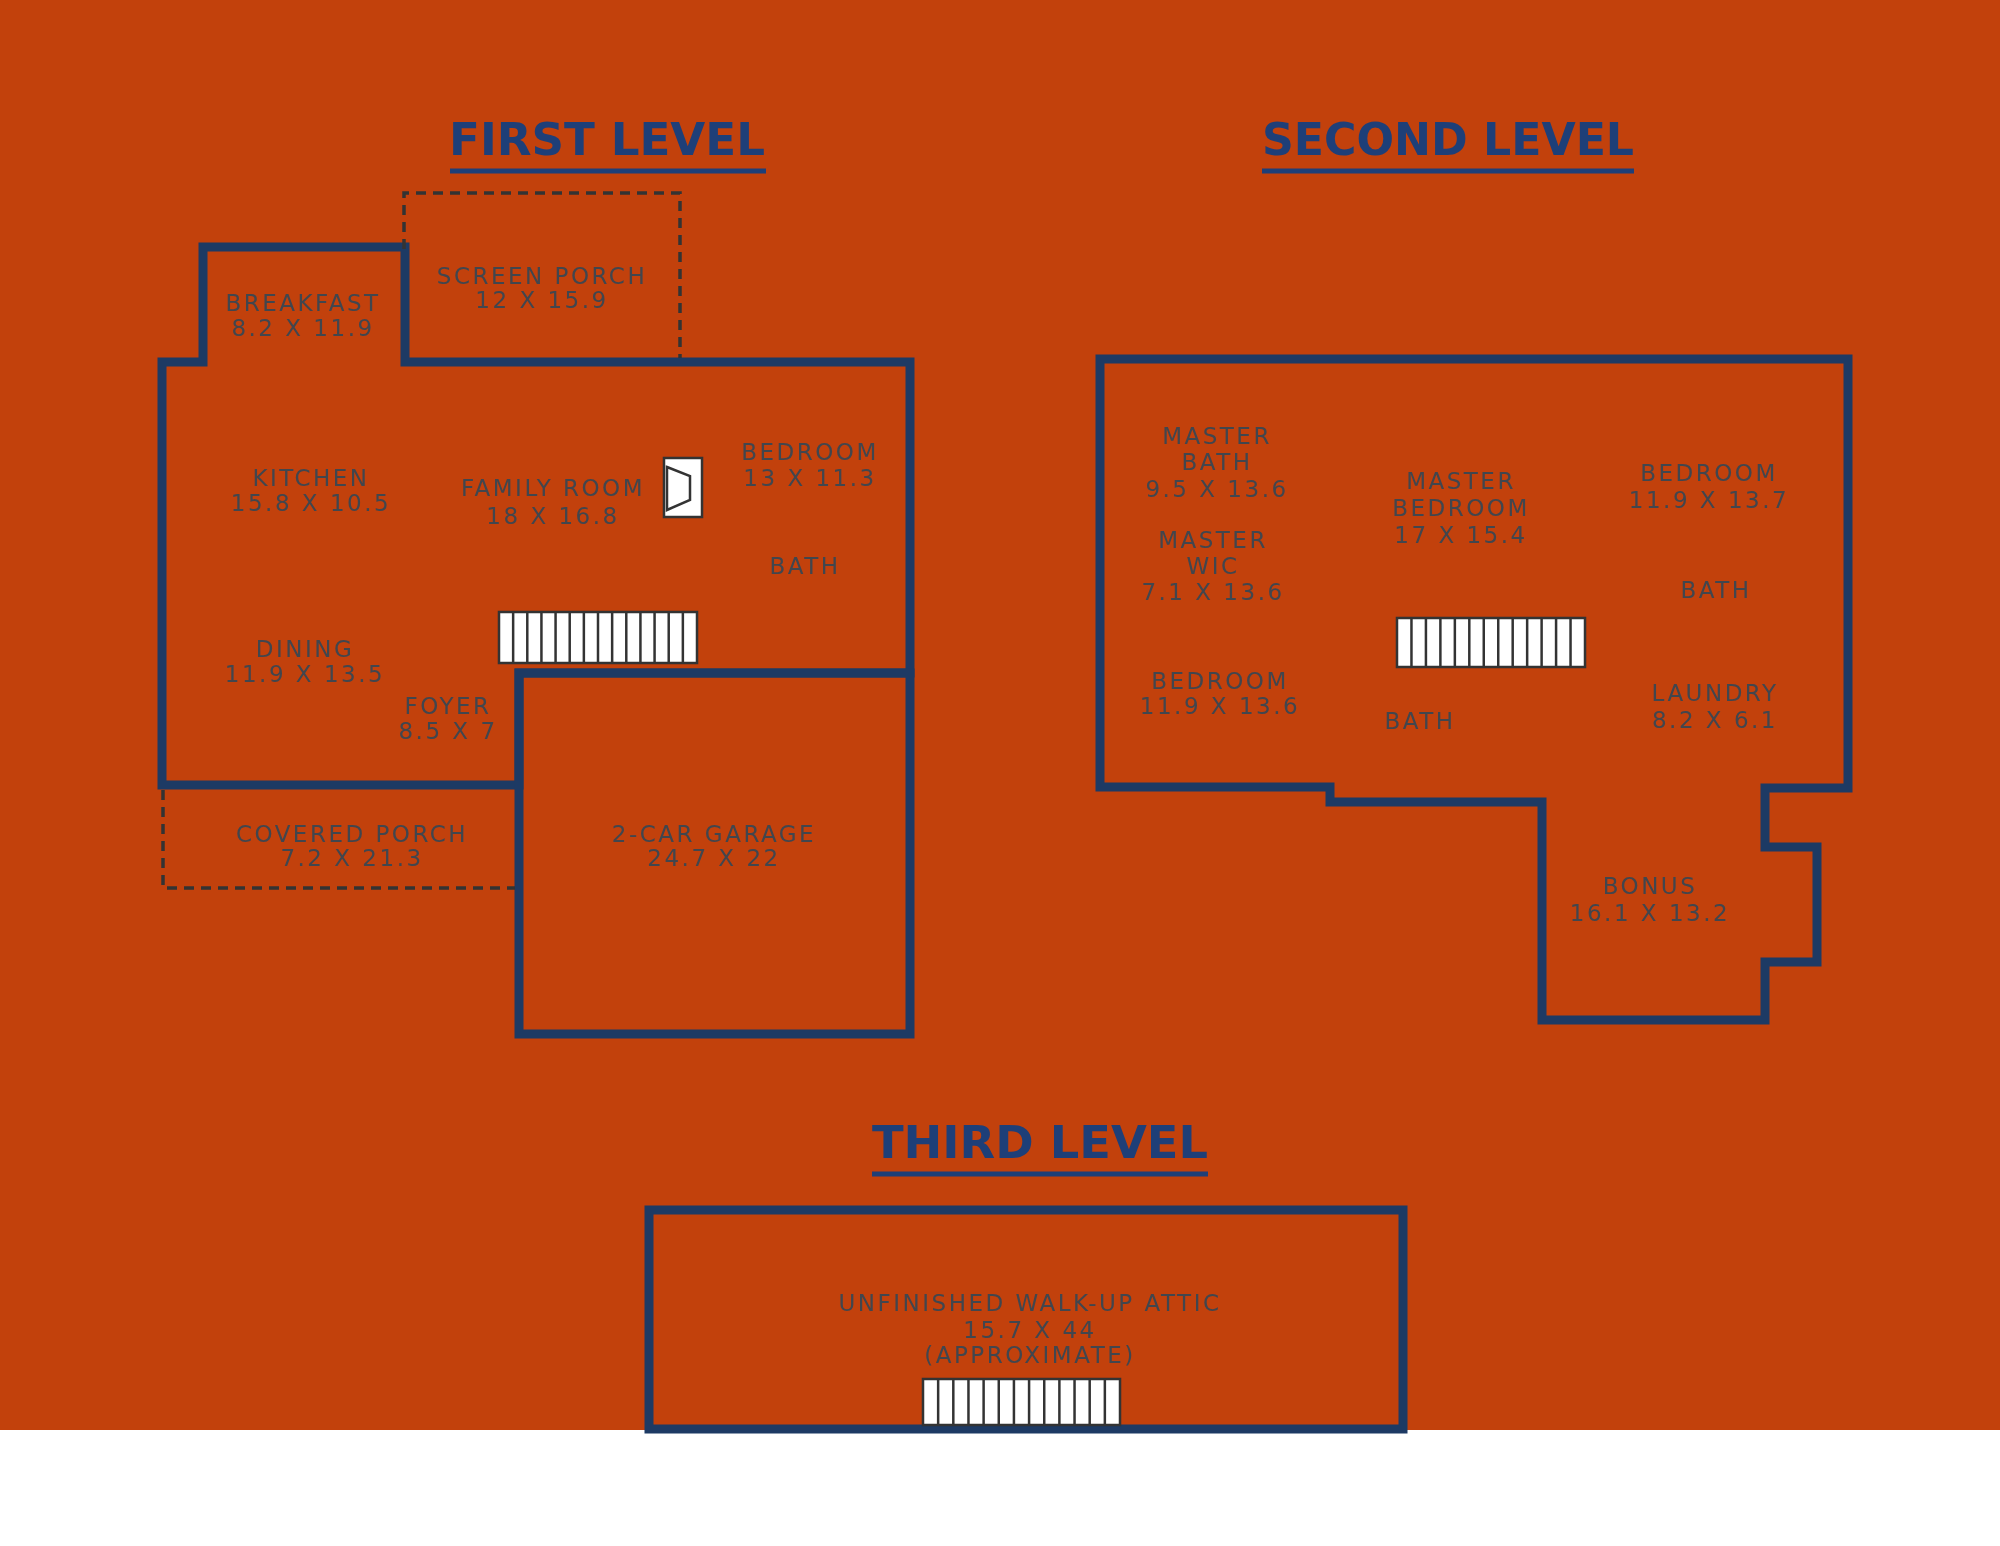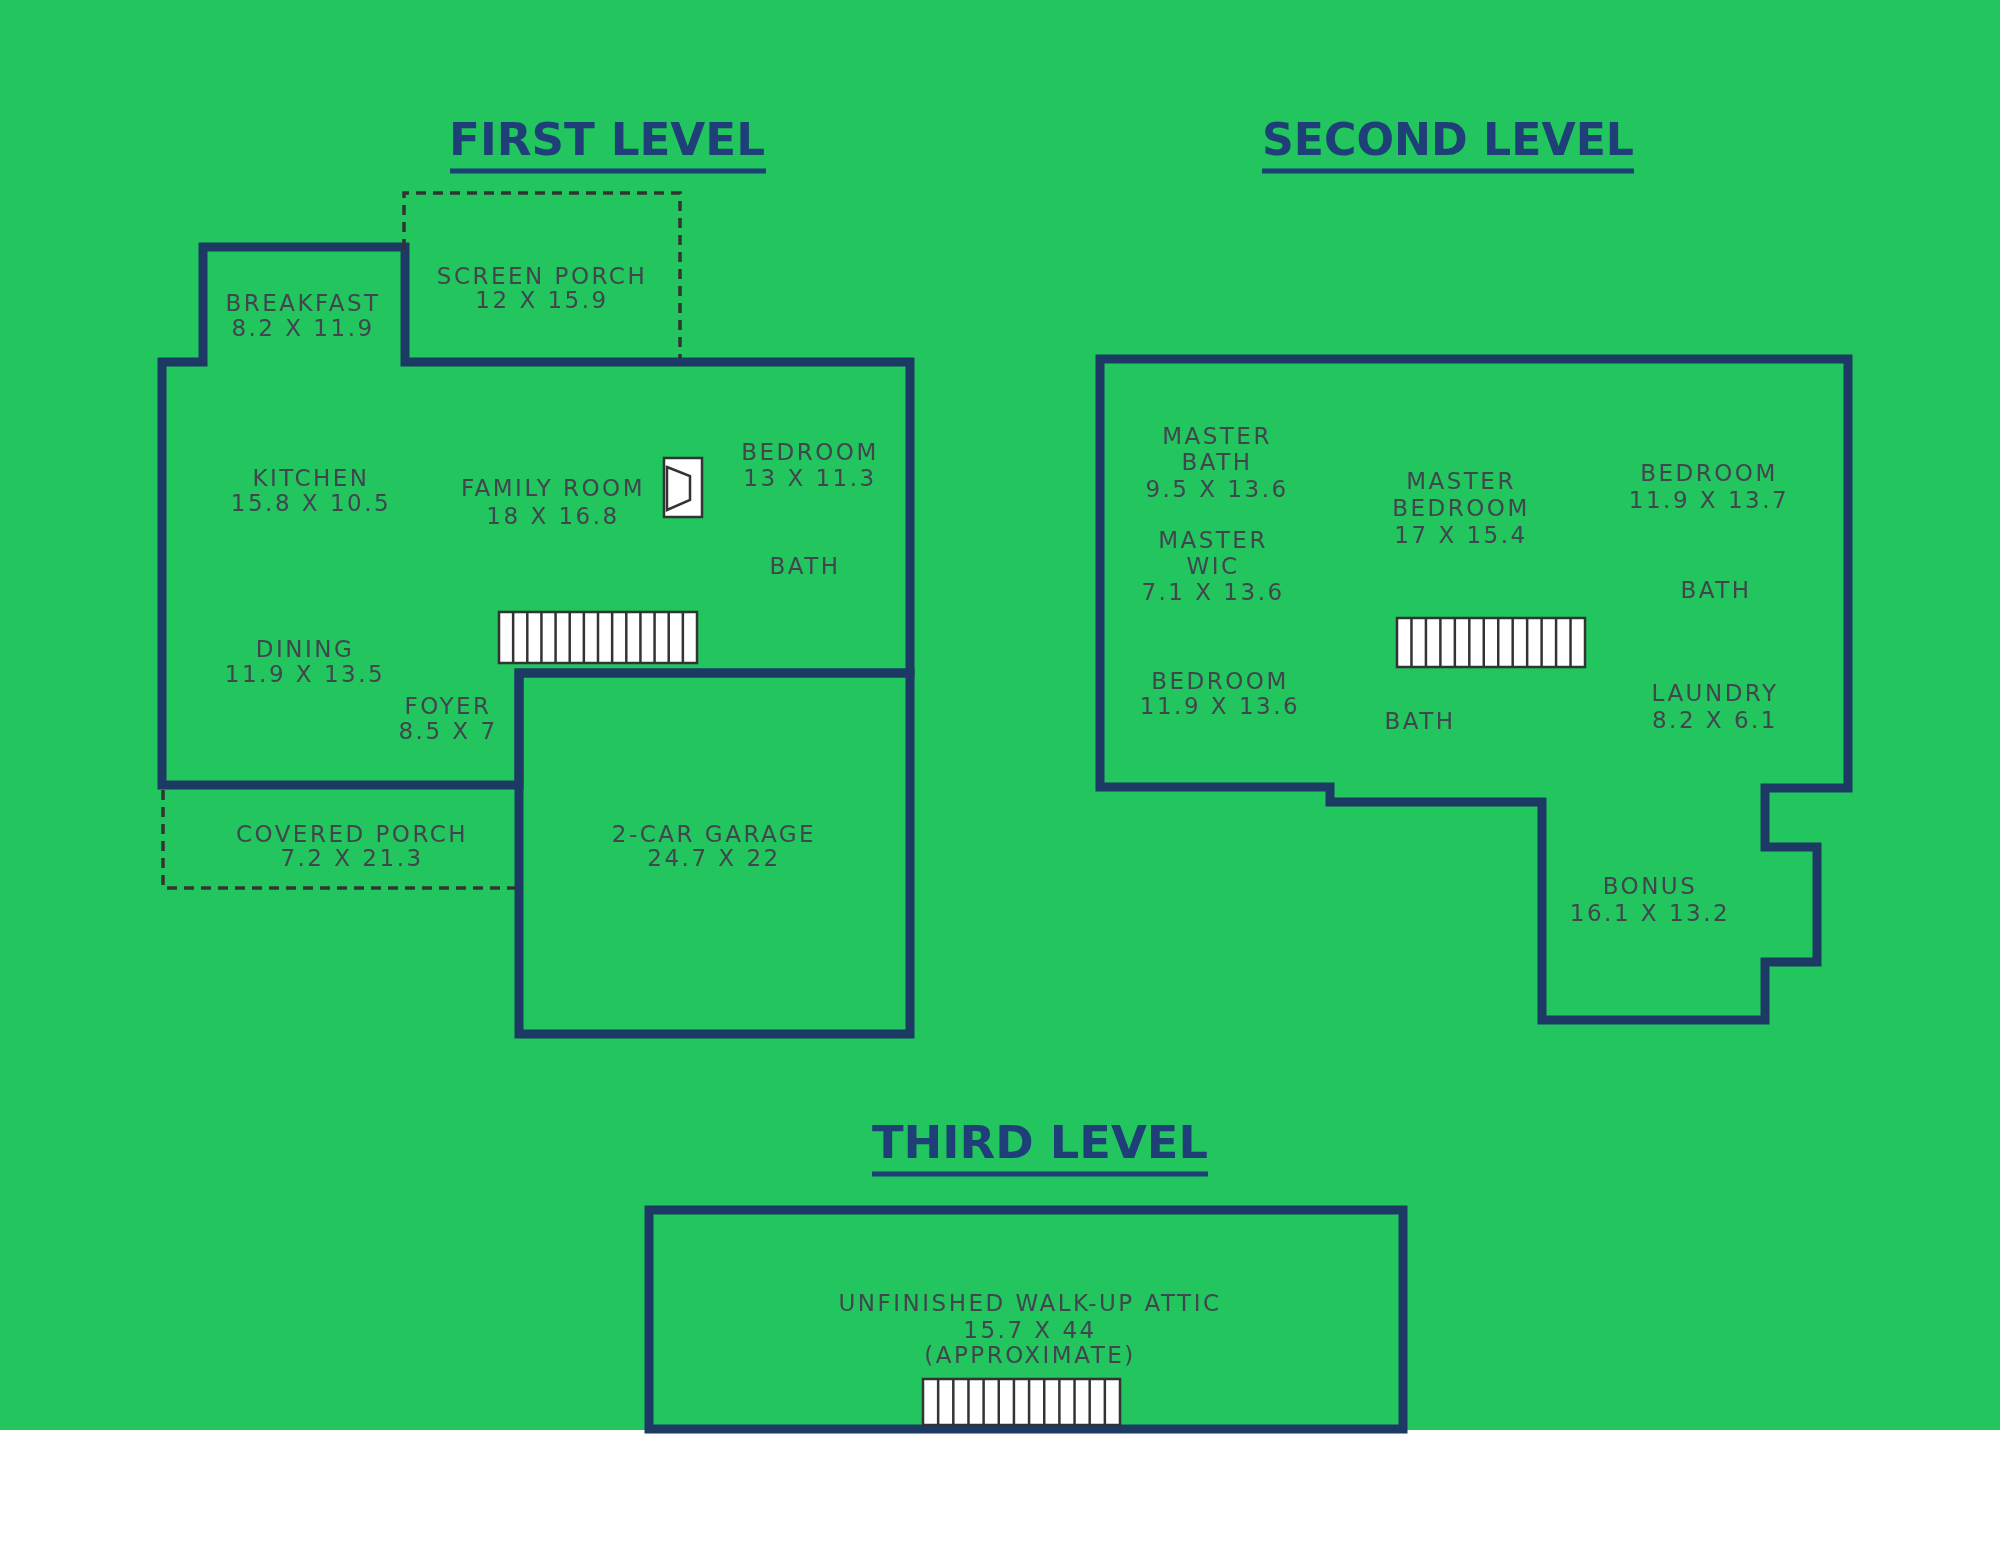--- a/index.html
+++ b/index.html
@@ -7,21 +7,21 @@
     padding: 0;
     background: #ffffff;
     width: 2000px;
     height: 1546px;
     font-family: "DejaVu Sans", "Liberation Sans", sans-serif;
   }
   .canvas {
     position: relative;
     width: 2000px;
     height: 1430px;
-    background: #22c55e;
+    background: #c2410c;
   }
   svg { display: block; }
 
   .wall {
     fill: none;
     stroke: var(--wall, #1d3a64);
     stroke-width: 9;
     stroke-linejoin: miter;
   }
   .dashed {

